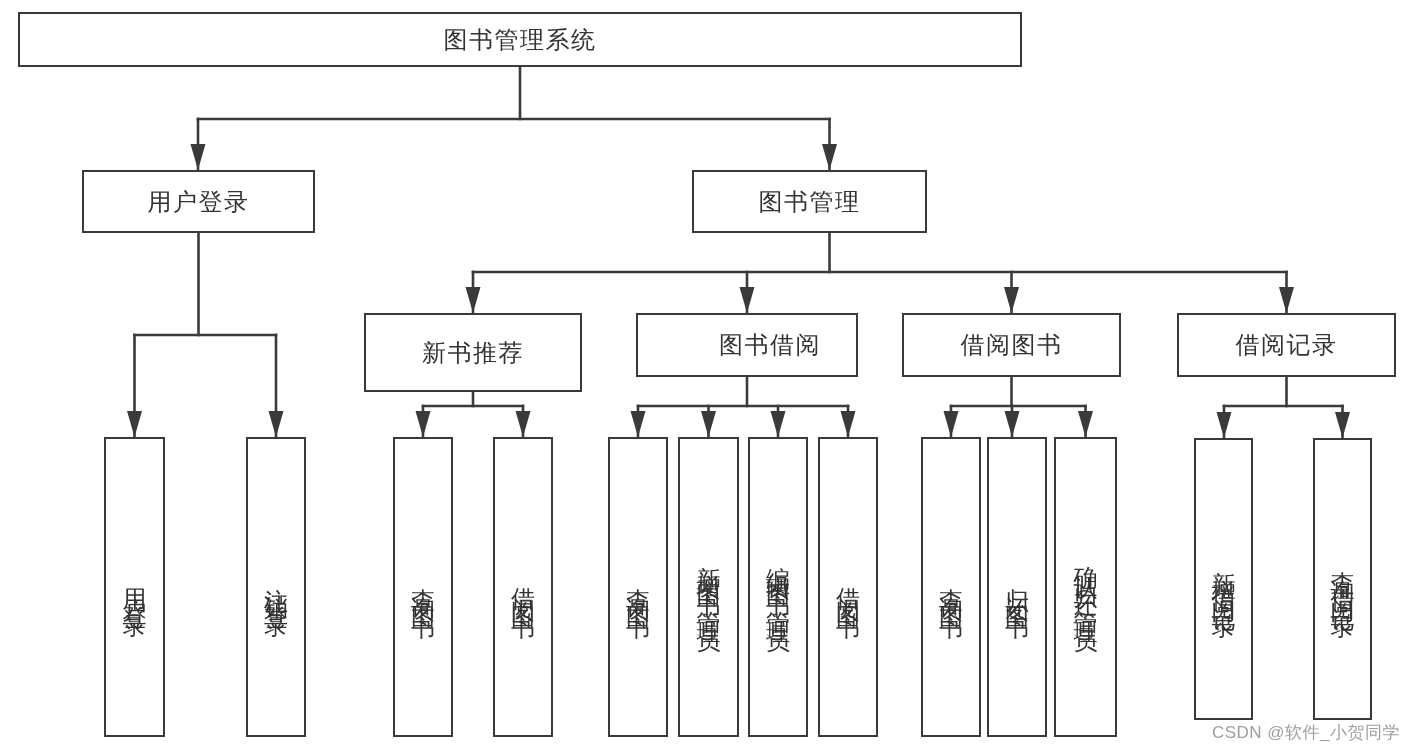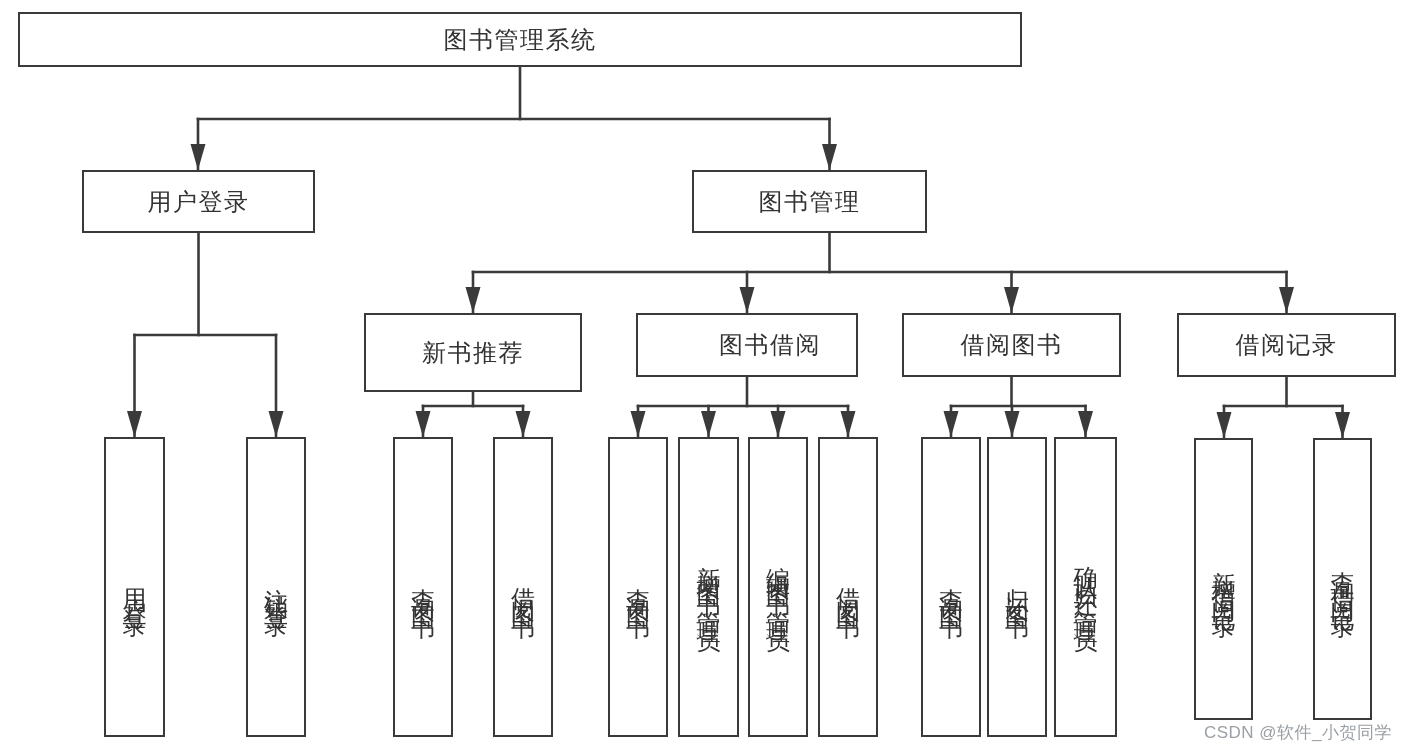--- a/index.html
+++ b/index.html
@@ -35,21 +35,21 @@
     letter-spacing: 1.5px;
   }
   .node.v {
     writing-mode: vertical-rl;
     text-orientation: mixed;
     letter-spacing: 9px;
     line-height: 1;
   }
   .watermark {
     position: absolute;
-    right: 13px;
+    right: 5px;
     bottom: 3px;
     font-size: 17px;
     color: #9aa0a5;
     letter-spacing: 0.5px;
     white-space: nowrap;
   }
 </style>
 </head>
 <body>
 

